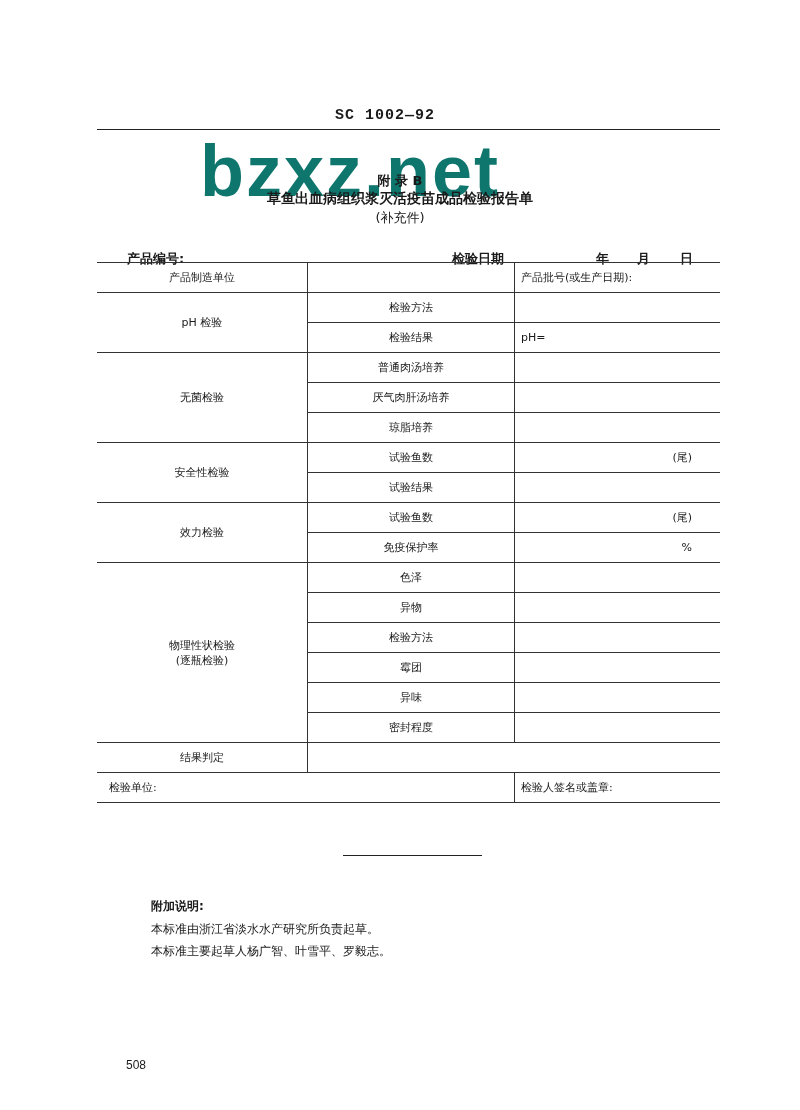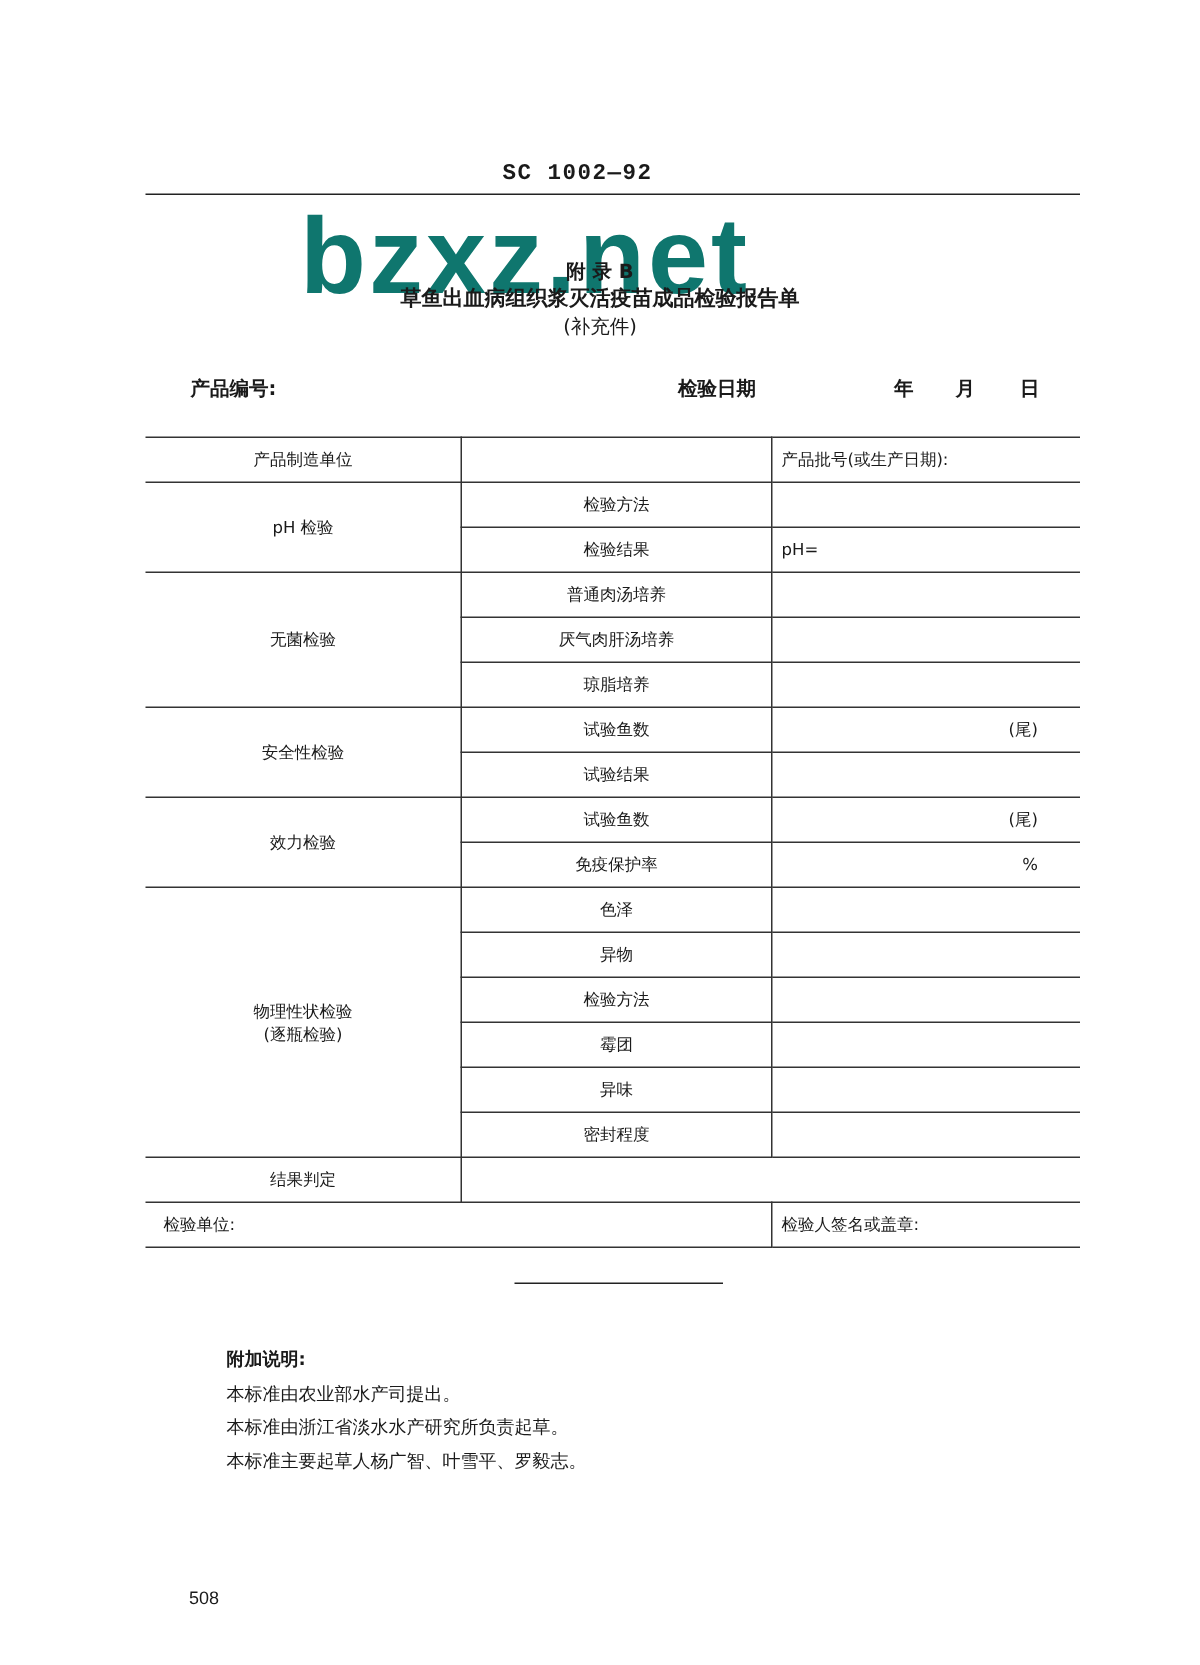--- a/index.html
+++ b/index.html
@@ -5,21 +5,21 @@
   html,body{margin:0;padding:0;background:#fff;}
   body{width:800px;height:1110px;position:relative;font-family:"DejaVu Sans",sans-serif;color:#1a1a1a;overflow:hidden;}
   .abs{position:absolute;}
   .std{left:0;width:770px;top:107px;text-align:center;font-family:"Liberation Mono",monospace;font-size:15px;font-weight:bold;letter-spacing:1px;}
   .hrule{left:97px;width:623px;top:129px;height:0;border-top:1.5px solid #222;}
   .wm{left:200px;top:130px;font-family:"Liberation Sans",sans-serif;font-weight:bold;font-size:72px;color:#0f766e;letter-spacing:2px;}
   .t1{left:0;width:800px;top:172px;text-align:center;font-size:13px;font-weight:bold;}
   .t2{left:0;width:800px;top:190px;text-align:center;font-size:14px;font-weight:bold;}
   .t3{left:0;width:800px;top:209px;text-align:center;font-size:13px;}
   .meta{top:250px;font-size:13px;font-weight:bold;}
-  table.form{position:absolute;left:97px;top:291px;width:623px;border-collapse:collapse;font-size:11px;}
+  table.form{position:absolute;left:97px;top:262px;width:623px;border-collapse:collapse;font-size:11px;}
   table.form td{border-top:1.5px solid #333;border-bottom:1.5px solid #333;height:29px;padding:0 6px;}
   table.form td.c1{width:198px;text-align:center;border-right:1.5px solid #333;}
   table.form td.c2{width:194px;text-align:center;border-right:1.5px solid #333;}
   table.form td.c3{text-align:left;}
   .unit{float:right;margin-right:22px;}
   .sep{left:343px;width:139px;top:855px;border-top:1.5px solid #222;}
   .notes{left:131px;top:895px;font-size:12px;line-height:22.5px;margin-left:20px;}
   .notes .h{font-weight:bold;}
   .page{left:126px;top:1058px;font-size:12px;font-family:"Liberation Sans",sans-serif;}
 </style>
@@ -126,18 +126,17 @@
     <td colspan="2" style="text-align:left;border-right:1.5px solid #333;padding-left:12px">检验单位:</td>
     <td class="c3">检验人签名或盖章:</td>
   </tr>
 </tbody>
   </table>
 
 <div class="abs sep"></div>
 
 <div class="abs notes">
   <div class="h">附加说明:</div>
-  <div>本标准由农业部水产司提出。</div>
   <div>本标准由浙江省淡水水产研究所负责起草。</div>
   <div>本标准主要起草人杨广智、叶雪平、罗毅志。</div>
 </div>
 
 <div class="abs page">508</div>
 
 </body></html>

